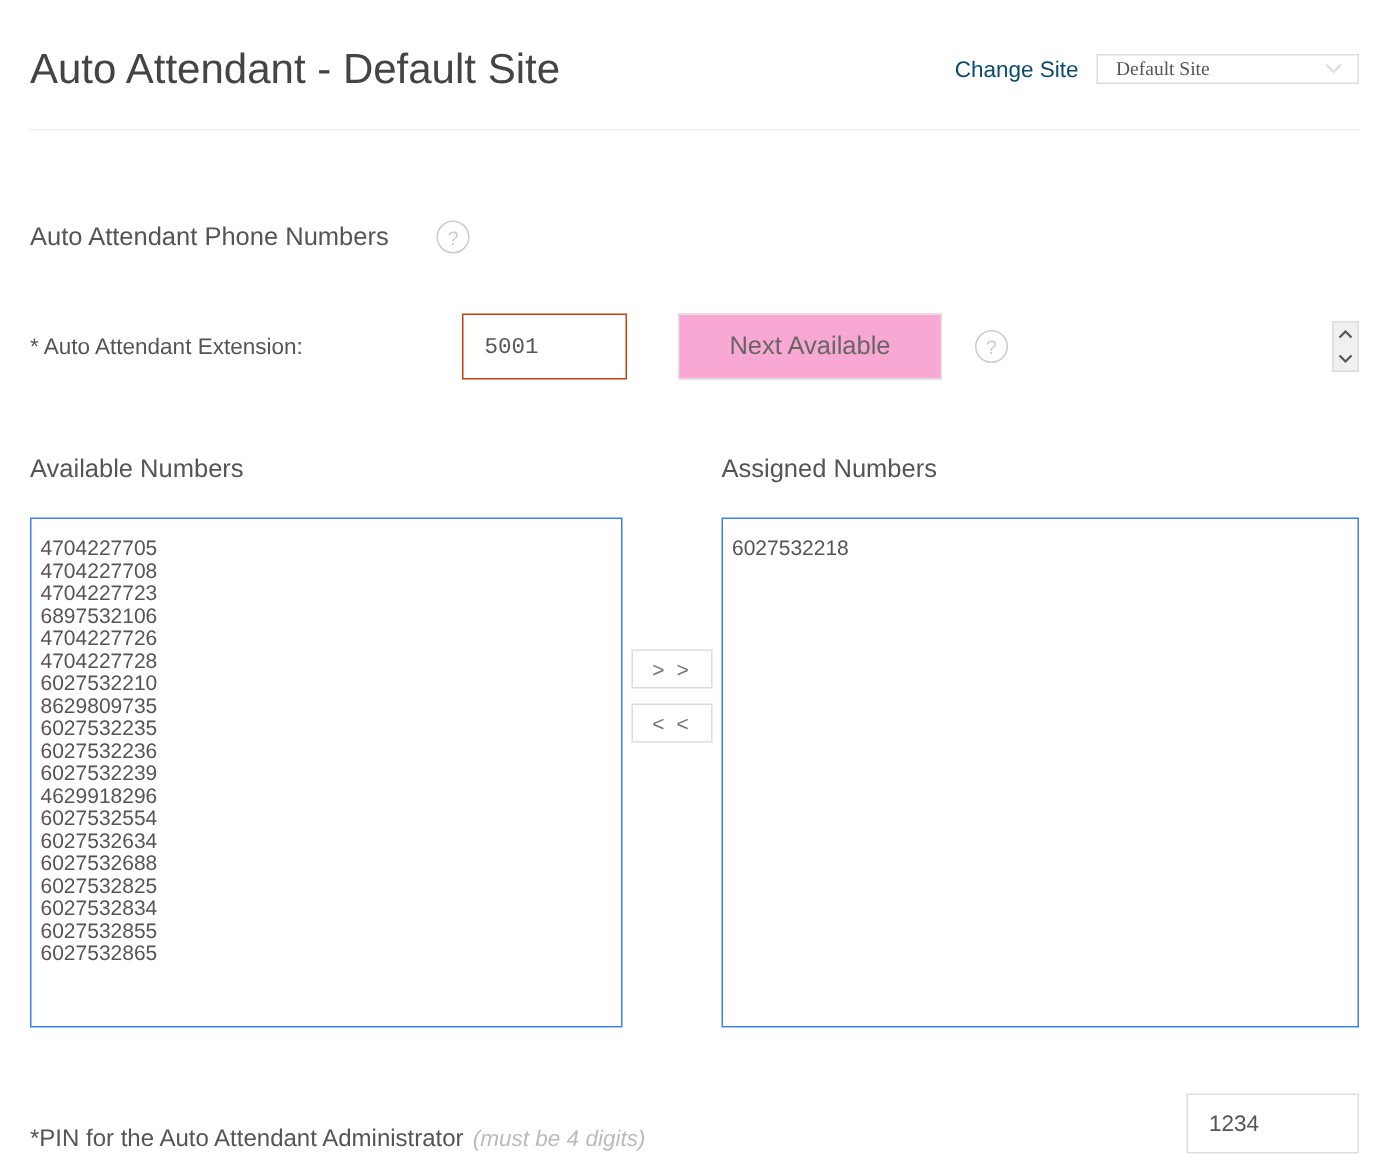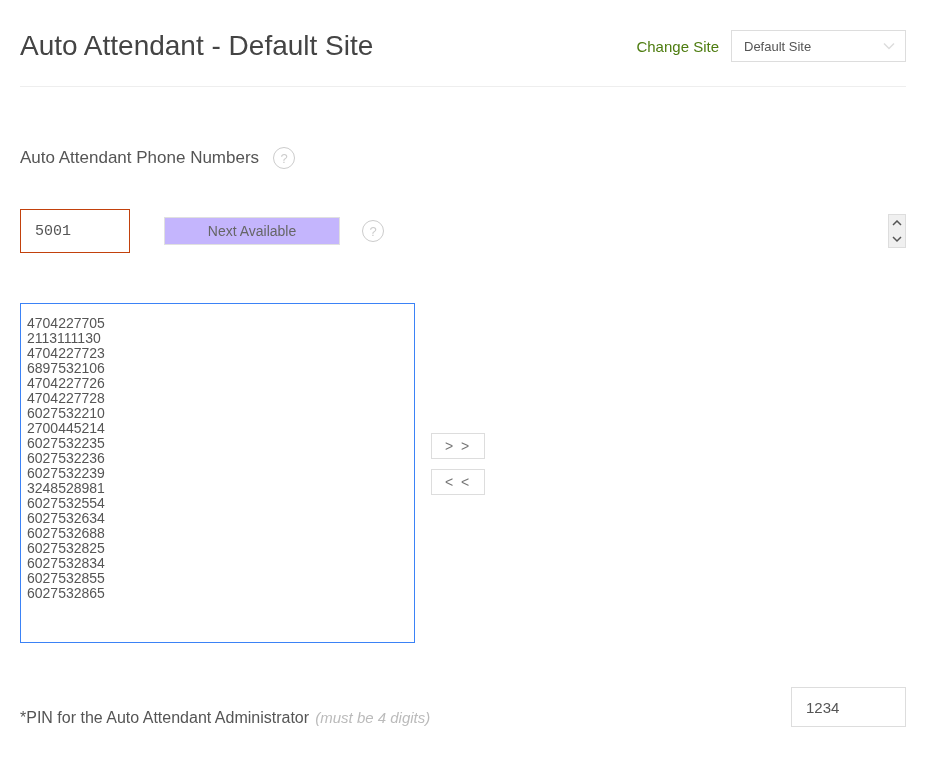--- a/index.html
+++ b/index.html
@@ -25,45 +25,46 @@
       color: #444;
     }
     .change-site-wrap {
       display: flex;
       align-items: center;
       gap: 12px;
     }
     .change-site-label {
       font-size: 15px;
       font-weight: 300;
-      color: #4d7c0f;
+      color: #0c4a6e;
     }
     .site-select {
       position: relative;
       border: 1px solid #ddd;
       background: #fff;
-      height: 32px;
+      height: 20px;
       width: 175px;
       display: flex;
       align-items: center;
       padding: 0 30px 0 12px;
       font-size: 13px;
       color: #555;
       cursor: pointer;
+      font-family: Liberation Serif, serif;
     }
     .site-select .chev {
       position: absolute;
       right: 10px;
       top: 50%;
       transform: translateY(-50%);
     }
     .section-label-row {
       display: flex;
       align-items: center;
-      gap: 14px;
+      gap: 32px;
       margin-bottom: 40px;
     }
     .section-label {
       font-size: 17px;
       font-weight: 300;
       color: #555;
     }
     .help-circle {
       width: 22px;
       height: 22px;
@@ -93,24 +94,24 @@
       width: 110px;
       padding: 0 14px;
       font-size: 15px;
       color: #555;
       font-family: Liberation Mono, monospace;
       text-align: left;
       margin-right: 34px;
     }
     .next-btn {
       border: 1px solid #e0e0e0;
-      background: #c4b5fd;
-      height: 28px;
+      background: #f9a8d4;
+      height: 44px;
       width: 176px;
-      font-size: 14px;
+      font-size: 17px;
       font-weight: 300;
       color: #666;
       font-family: inherit;
       cursor: pointer;
       margin-right: 22px;
     }
     .spinner-arrows {
       margin-left: auto;
       width: 18px;
       background: #f0f0f0;
@@ -239,67 +240,75 @@
     </div>
   </div>
 </div>
 
 <div class="section-label-row">
   <span class="section-label">Auto Attendant Phone Numbers</span>
   <span class="help-circle">?</span>
 </div>
 
 <div class="ext-row">
+  <span class="ext-label">* Auto Attendant Extension:</span>
   <input class="ext-input" type="text" value="5001" style="">
   <button class="next-btn">Next Available</button>
   <span class="help-circle">?</span>
   <div class="spinner-arrows">
     <span>
       <svg width="10" height="7" viewBox="0 0 10 7">
           <path d="M1 5 L5 1 L9 5" fill="none" stroke="#555" stroke-width="1.5"></path>
         </svg>
     </span>
     <span>
       <svg width="10" height="7" viewBox="0 0 10 7">
           <path d="M1 1 L5 5 L9 1" fill="none" stroke="#555" stroke-width="1.5"></path>
         </svg>
     </span>
   </div>
 </div>
 
 <div class="lists-row">
   <div class="list-col">
+    <span class="list-label">Available Numbers</span>
     <div class="listbox" id="available-list">
         <div>4704227705</div>
-        <div>2113111130</div>
+        <div>4704227708</div>
         <div>4704227723</div>
         <div>6897532106</div>
         <div>4704227726</div>
         <div>4704227728</div>
         <div>6027532210</div>
-        <div>2700445214</div>
+        <div>8629809735</div>
         <div>6027532235</div>
         <div>6027532236</div>
         <div>6027532239</div>
-        <div>3248528981</div>
+        <div>4629918296</div>
         <div>6027532554</div>
         <div>6027532634</div>
         <div>6027532688</div>
         <div>6027532825</div>
         <div>6027532834</div>
         <div>6027532855</div>
         <div>6027532865</div>
       </div>
   </div>
 
   <div class="mid-btns">
     <button class="move-btn">&gt; &gt;</button>
     <button class="move-btn">&lt; &lt;</button>
   </div>
 
+  <div class="list-col">
+    <span class="list-label">Assigned Numbers</span>
+    <div class="listbox assigned" id="assigned-list">
+        <div>6027532218</div>
+      </div>
+  </div>
 </div>
 
 <div class="pin-row">
   <span>
     <span class="pin-label">*PIN for the Auto Attendant Administrator</span><span class="pin-hint"> (must be 4 digits)</span>
   </span>
   <input class="pin-input" type="text" value="1234" style="">
 </div>
 
 </body></html>

